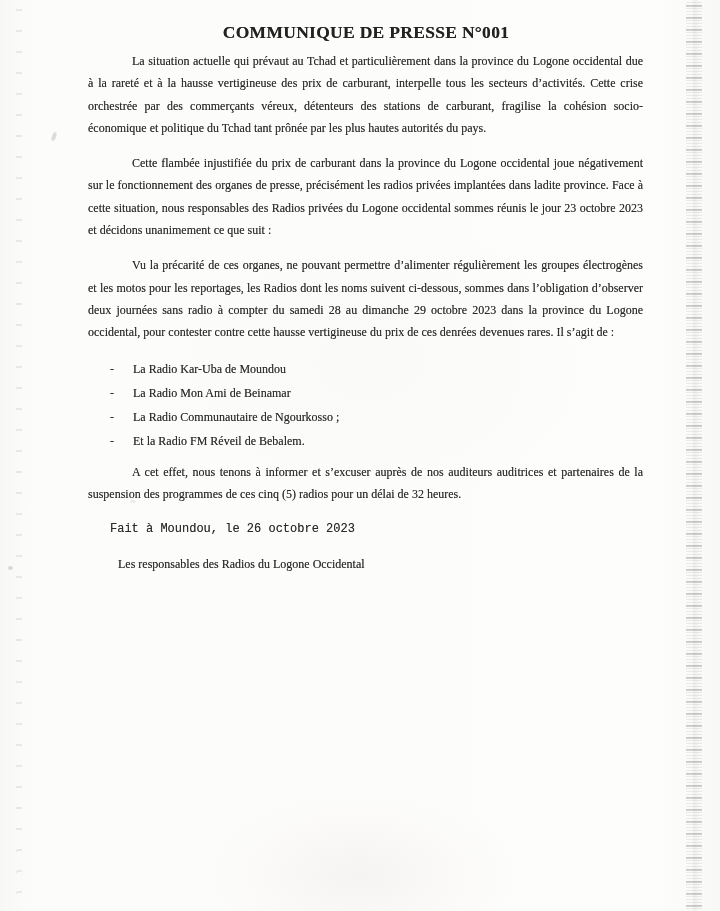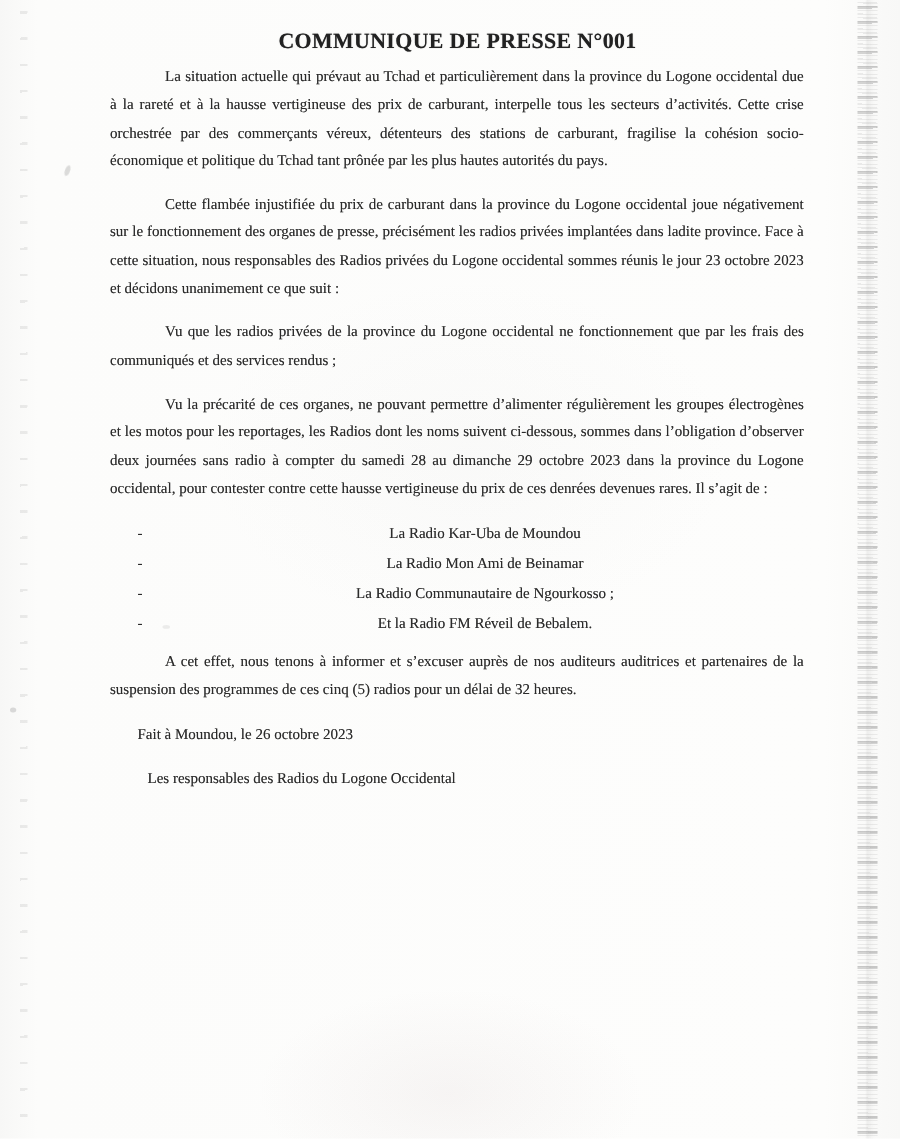--- a/index.html
+++ b/index.html
@@ -80,33 +80,33 @@
   }
   ul.radio-list {
     list-style: none;
     margin: 0 0 8px 0;
     padding: 0;
   }
   ul.radio-list li {
     position: relative;
     padding-left: 45px;
     line-height: 24px;
-    text-align: center;
   }
   ul.radio-list li::before {
     content: "-";
     position: absolute;
     left: 22px;
     top: 0;
   }
   .dateline {
     margin: 14px 0 0 0;
     text-align: center;
     padding-left: 22px;
     text-indent: 0 !important;
+    font-family: Liberation Mono, monospace;
   }
   .signature {
     margin: 15px 0 0 0;
     text-align: center;
     padding-left: 30px;
     text-indent: 0 !important;
     font-family: Liberation Serif, serif;
   }
 </style>
 </head>
@@ -118,21 +118,20 @@
   <div class="noise-left"></div>
   <div class="speck s1"></div>
   <div class="speck s2"></div>
   <div class="speck s3"></div>
 
   <div class="title">COMMUNIQUE DE PRESSE N°001</div>
 
   <div class="text-column">
     <p>La situation actuelle qui prévaut au Tchad et particulièrement dans la province du Logone occidental due à la rareté et à la hausse vertigineuse des prix de carburant, interpelle tous les secteurs d’activités. Cette crise orchestrée par des commerçants véreux, détenteurs des stations de carburant, fragilise la cohésion socio-économique et politique du Tchad tant prônée par les plus hautes autorités du pays.</p>
     <p>Cette flambée injustifiée du prix de carburant dans la province du Logone occidental joue négativement sur le fonctionnement des organes de presse, précisément les radios privées implantées dans ladite province. Face à cette situation, nous responsables des Radios privées du Logone occidental sommes réunis le jour 23 octobre 2023 et décidons unanimement ce que suit :</p>
-    <p>Vu que les radios privées de la province du Logone occidental ne fonctionnement que par les frais des communiqués et des services rendus ;</p>
     <p>Vu la précarité de ces organes, ne pouvant permettre d’alimenter régulièrement les groupes électrogènes et les motos pour les reportages, les Radios dont les noms suivent ci-dessous, sommes dans l’obligation d’observer deux journées sans radio à compter du samedi 28 au dimanche 29 octobre 2023 dans la province du Logone occidental, pour contester contre cette hausse vertigineuse du prix de ces denrées devenues rares. Il s’agit de :</p>
 
     <ul class="radio-list">
       <li>La Radio Kar-Uba de Moundou</li>
       <li>La Radio Mon Ami de Beinamar</li>
       <li>La Radio Communautaire de Ngourkosso ;</li>
       <li>Et la Radio FM Réveil de Bebalem.</li>
     </ul>
 
     <p>A cet effet, nous tenons à informer et s’excuser auprès de nos auditeurs auditrices et partenaires de la suspension des programmes de ces cinq (5) radios pour un délai de 32 heures.</p>

